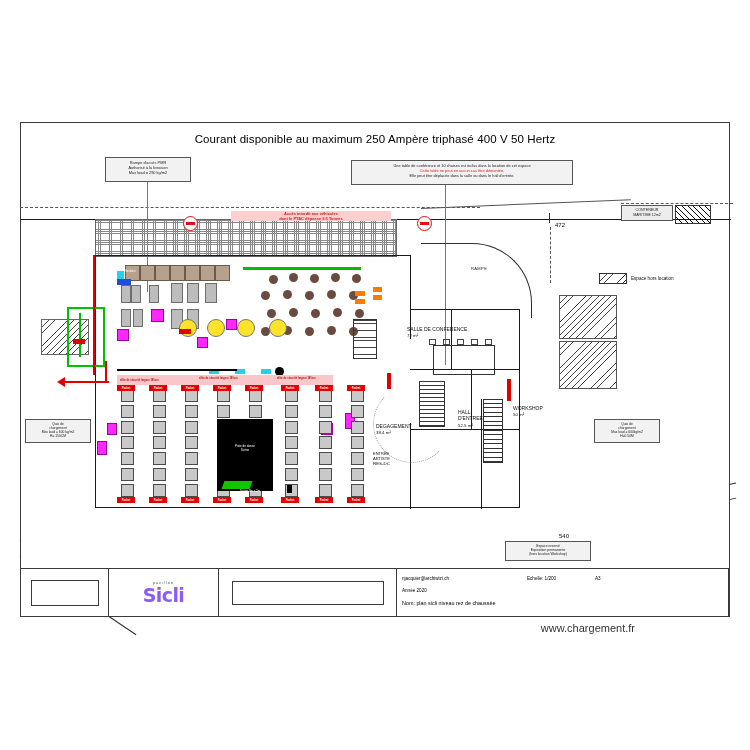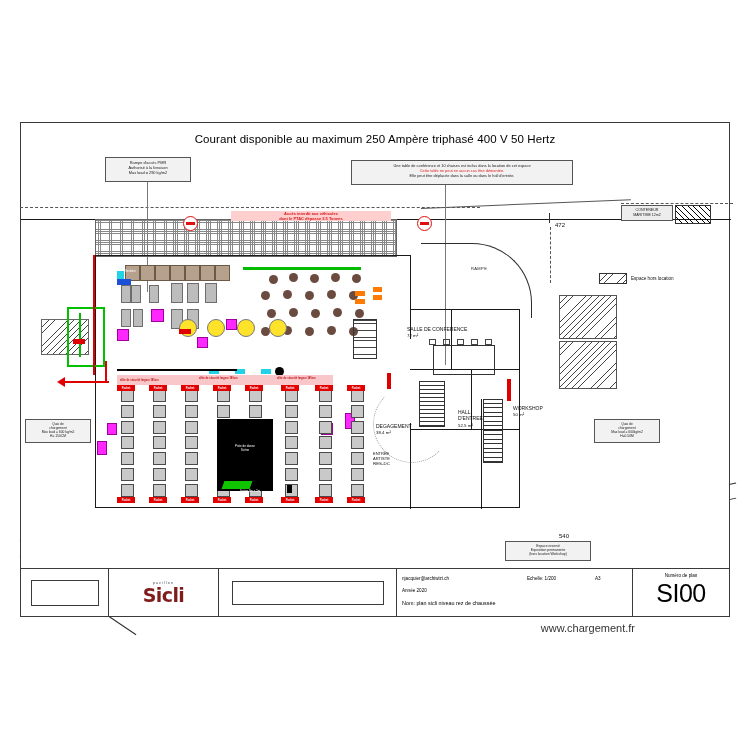--- a/index.html
+++ b/index.html
@@ -65,21 +65,21 @@
   .legend{position:absolute;display:flex;align-items:center;gap:4px;font-size:4.6px;color:#111;}
   .legend .sw{width:26px;height:9px;border:.6px solid #333;}
 
   
   #cartouche{position:absolute;left:0;bottom:0;width:100%;height:48px;border-top:1px solid #3a3a3a;box-sizing:border-box;display:flex;}
   .cbox{border-right:1px solid #3a3a3a;box-sizing:border-box;position:relative;}
   #cb-left{width:88px;display:flex;align-items:center;justify-content:center;}
   #cb-left .inner{width:66px;height:24px;border:1px solid #3a3a3a;}
   #cb-logo{width:110px;display:flex;flex-direction:column;align-items:center;justify-content:center;}
   #cb-logo .pav{font-size:3.4px;letter-spacing:1.2px;color:#2b3a4a;margin-bottom:1px;}
-  #cb-logo .sicli{font-family:"DejaVu Sans",sans-serif;font-weight:bold;font-size:19px;color:#7f1d1d;letter-spacing:-.6px;line-height:1;}
+  #cb-logo .sicli{font-family:"DejaVu Sans",sans-serif;font-weight:bold;font-size:19px;color:#8b5cf6;letter-spacing:-.6px;line-height:1;}
   #cb-mid{width:178px;display:flex;align-items:center;justify-content:center;}
   #cb-mid .inner{width:150px;height:22px;border:1px solid #3a3a3a;}
   #cb-info{flex:1;position:relative;}
   #cb-info .l1{position:absolute;left:5px;top:7px;font-size:4.6px;}
   #cb-info .l2{position:absolute;left:5px;top:19px;font-size:4.6px;}
   #cb-info .l3{position:absolute;left:5px;top:31px;font-size:5.4px;}
   #cb-info .sc{position:absolute;left:130px;top:7px;font-size:4.6px;}
   #cb-info .fmt{position:absolute;left:198px;top:7px;font-size:4.6px;}
   #cb-num{width:96px;border-right:0;display:flex;flex-direction:column;align-items:center;}
   #cb-num .cap{font-size:4.6px;margin-top:4px;}
@@ -447,23 +447,19 @@
       <div class="cbox" id="cb-mid">
         <div class="inner"></div>
       </div>
       <div class="cbox" id="cb-info">
         <div class="l1">njacquier@archiwizi.ch</div>
         <div class="l2">Année 2020</div>
         <div class="l3">Nom: plan sicli niveau rez de chaussée</div>
         <div class="sc">Echelle: 1/200</div>
         <div class="fmt">A3</div>
       </div>
-      <div class="cbox" id="cb-num">
-        <div class="cap">Numéro de plan</div>
-        <div class="val">SI00</div>
-      </div>
     </div>
 
   </div>
 
   <div id="watermark">www.chargement.fr</div>
 
 </div>
 
 </body></html>

